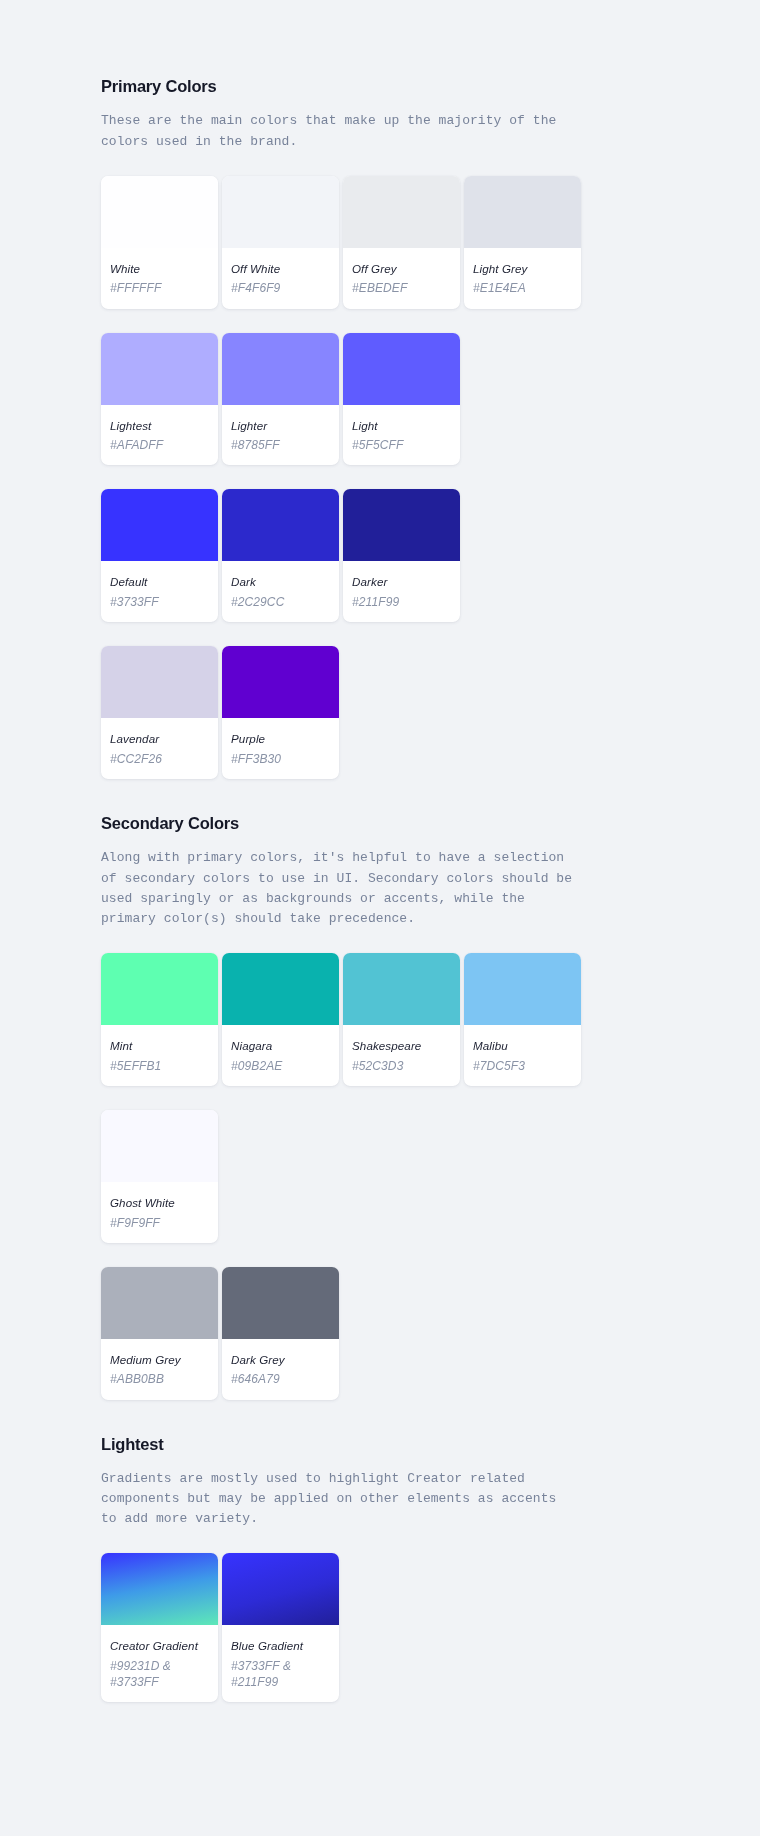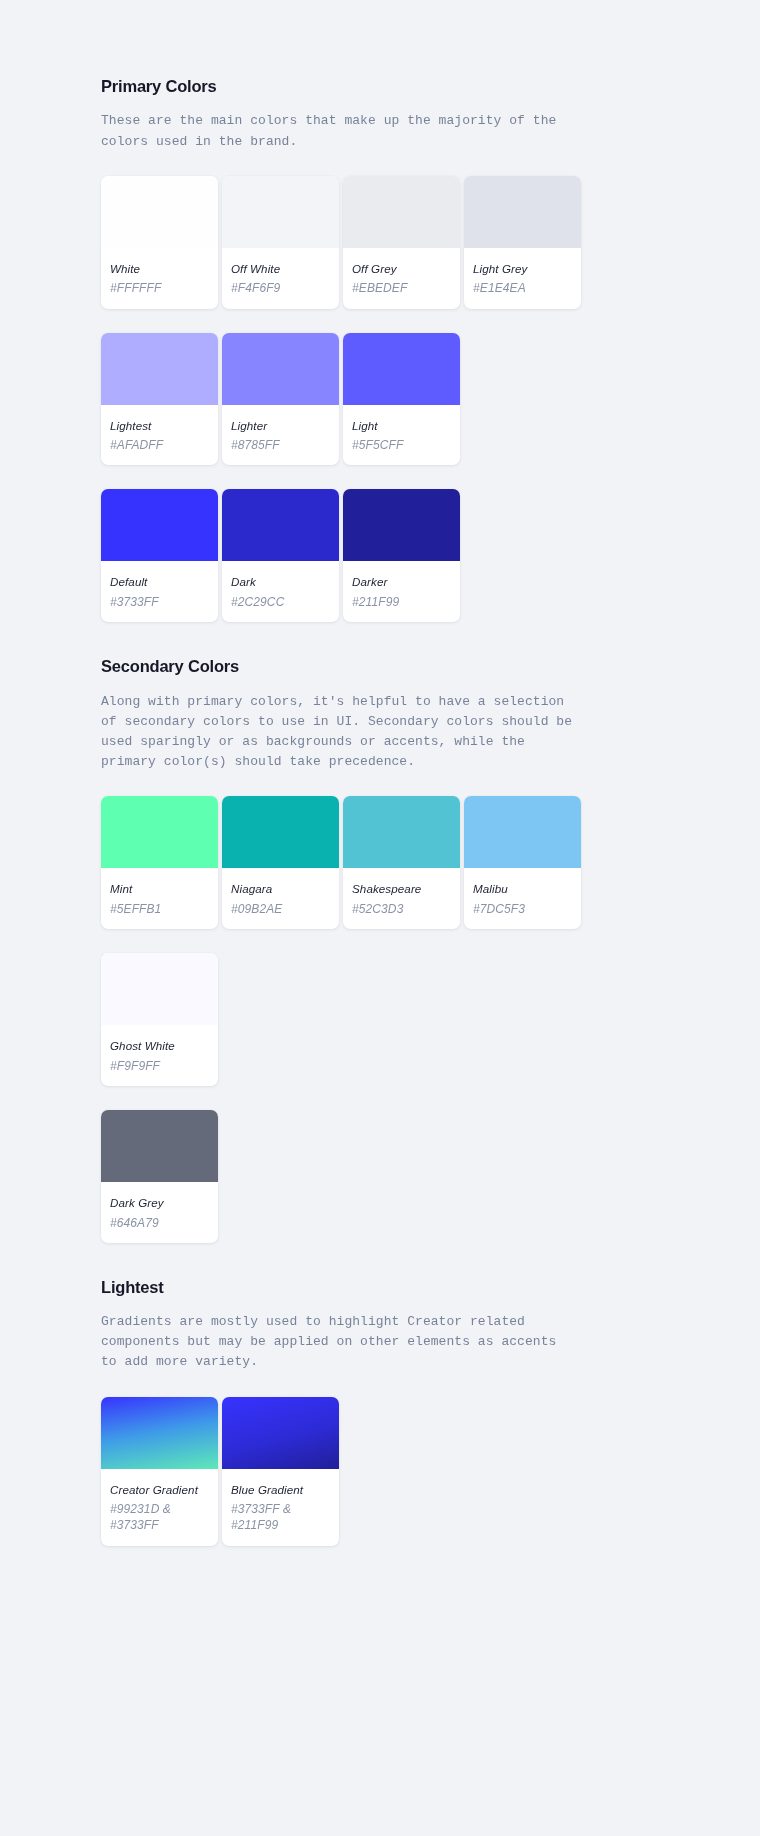--- a/index.html
+++ b/index.html
@@ -173,20 +173,36 @@
               </div>
             </div>
             <div class="swatch">
               <div class="swatch-color" style="background-color: rgb(33, 31, 153);"></div>
               <div class="swatch-meta">
                 <div class="swatch-name">Darker</div>
                 <div class="swatch-hex">#211F99</div>
               </div>
             </div>
           </div>
+          <div class="swatch-row">
+            <div class="swatch">
+              <div class="swatch-color" style="background-color: rgb(213, 210, 232);"></div>
+              <div class="swatch-meta">
+                <div class="swatch-name">Lavendar</div>
+                <div class="swatch-hex">#CC2F26</div>
+              </div>
+            </div>
+            <div class="swatch">
+              <div class="swatch-color" style="background-color: rgb(96, 0, 208);"></div>
+              <div class="swatch-meta">
+                <div class="swatch-name">Purple</div>
+                <div class="swatch-hex">#FF3B30</div>
+              </div>
+            </div>
+          </div>
         </div>
         <div class="section-gap"></div>
         <div class="section">
           <div class="section-title">Secondary Colors</div>
           <div class="section-desc">Along with primary colors, it's helpful to have a selection of secondary colors to use in UI. Secondary colors should be used sparingly or as backgrounds or accents, while the primary color(s) should take precedence.</div>
           <div class="swatch-row">
             <div class="swatch">
               <div class="swatch-color" style="background-color: rgb(94, 255, 177);"></div>
               <div class="swatch-meta">
                 <div class="swatch-name">Mint</div>
@@ -219,20 +235,27 @@
             <div class="swatch">
               <div class="swatch-color" style="background-color: rgb(249, 249, 255);"></div>
               <div class="swatch-meta">
                 <div class="swatch-name">Ghost White</div>
                 <div class="swatch-hex">#F9F9FF</div>
               </div>
             </div>
           </div>
           <div class="swatch-row">
             <div class="swatch">
+              <div class="swatch-color" style="background-color: rgb(171, 176, 187);"></div>
+              <div class="swatch-meta">
+                <div class="swatch-name">Medium Grey</div>
+                <div class="swatch-hex">#ABB0BB</div>
+              </div>
+            </div>
+            <div class="swatch">
               <div class="swatch-color" style="background-color: rgb(100, 106, 121);"></div>
               <div class="swatch-meta">
                 <div class="swatch-name">Dark Grey</div>
                 <div class="swatch-hex">#646A79</div>
               </div>
             </div>
           </div>
         </div>
         <div class="section-gap"></div>
         <div class="section">

